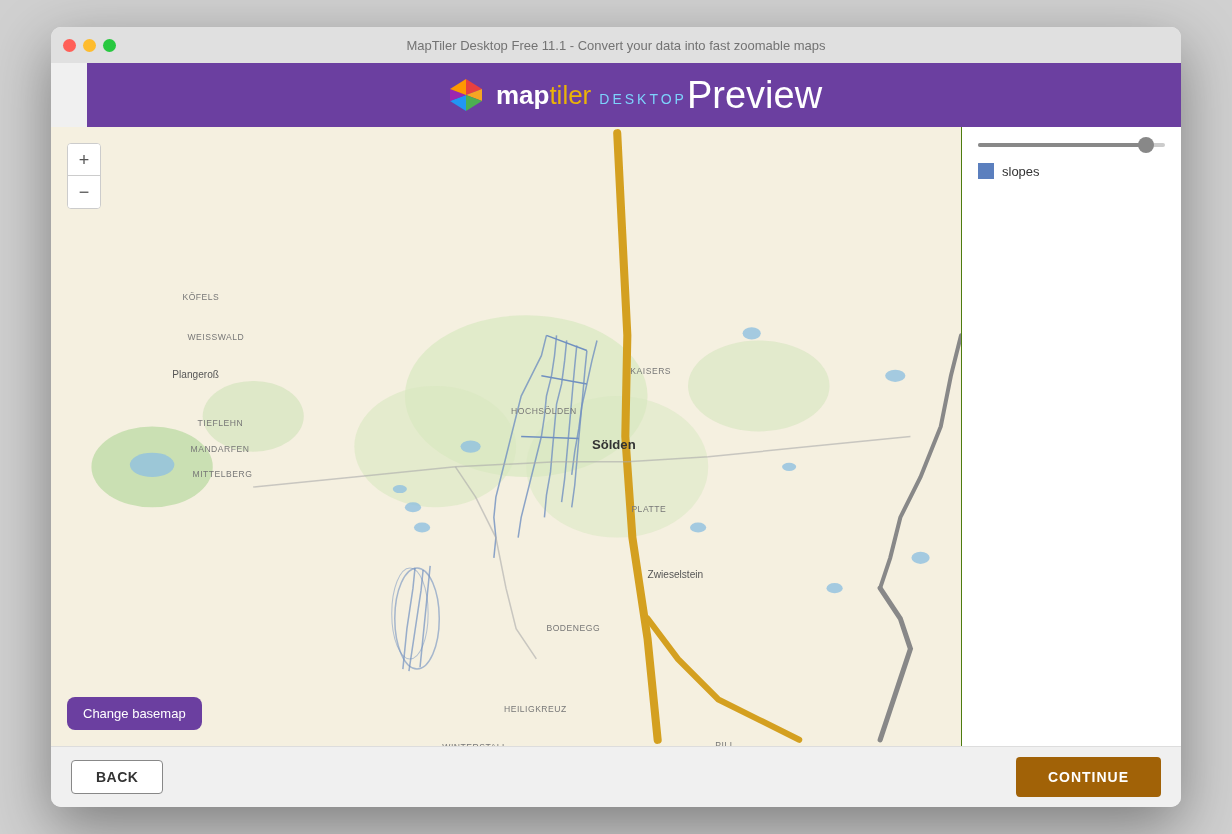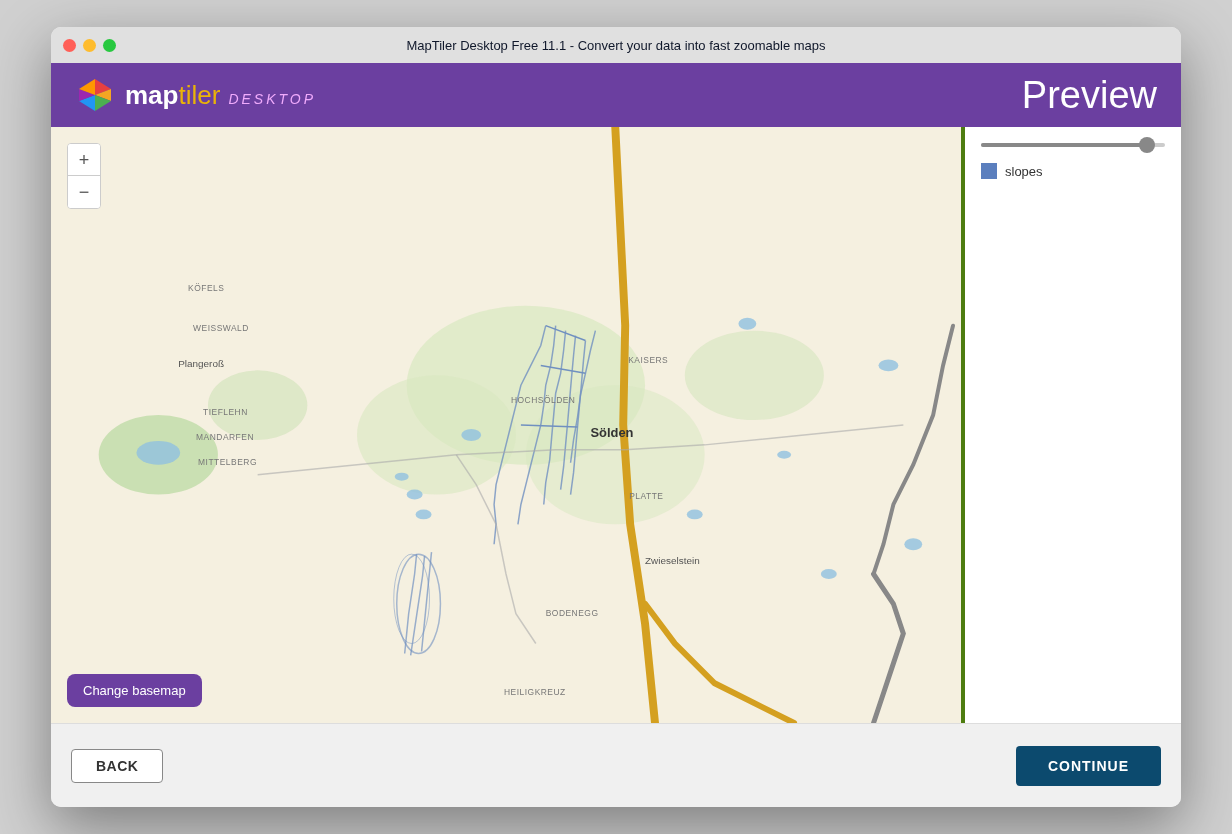--- a/index.html
+++ b/index.html
@@ -40,31 +40,32 @@
     .traffic-light {
       width: 13px;
       height: 13px;
       border-radius: 50%;
     }
     .tl-close { background: #ff5f57; }
     .tl-minimize { background: #febc2e; }
     .tl-maximize { background: #28c840; }
     .title-text {
       font-size: 13px;
-      color: #0f172a;
+      color: #737373;
       font-weight: 400;
     }
     .header {
       background: #6b3fa0;
       height: 64px;
       display: flex;
       align-items: center;
-      justify-content: space-between;
+      justify-content: center;
       padding: 0 24px;
       flex-shrink: 0;
+      margin-left: 36px;
     }
     .logo-area {
       display: flex;
       align-items: center;
       gap: 10px;
     }
     .logo-icon {
       width: 40px;
       height: 40px;
     }
@@ -79,25 +80,24 @@
       color: white;
     }
     .logo-tiler {
       font-size: 26px;
       font-weight: 300;
       color: #eab308;
     }
     .logo-desktop {
       font-size: 14px;
       font-weight: 400;
-      color: #f0abfc;
+      color: #7dd3fc;
       letter-spacing: 3px;
       margin-left: 8px;
       text-transform: uppercase;
-      font-style: italic;
     }
     .header-preview {
       font-size: 38px;
       color: white;
       font-weight: 300;
     }
     .main-area {
       display: flex;
       flex: 1;
       overflow: hidden;
@@ -133,21 +133,21 @@
       color: #555;
       display: flex;
       align-items: center;
       justify-content: center;
       line-height: 1;
     }
     .map-btn:first-child { border-bottom: 1px solid #ccc; }
     .sidebar {
       width: 220px;
       background: white;
-      border-left: 4px solid #4d7c0f;
+      border-left: 1px solid #4d7c0f;
       display: flex;
       flex-direction: column;
       padding: 16px;
     }
     .slider-row {
       display: flex;
       align-items: center;
       margin-bottom: 16px;
     }
     .slider-track {
@@ -185,41 +185,41 @@
       height: 16px;
       background: #5b7fbe;
       flex-shrink: 0;
     }
     .legend-label {
       font-size: 13px;
       color: #333;
     }
     .bottom-bar {
       background: #f0f0f0;
-      height: 84px;
+      height: 61px;
       border-top: 1px solid #ddd;
       display: flex;
       align-items: center;
       justify-content: space-between;
       padding: 0 20px;
       flex-shrink: 0;
     }
     .btn-back {
       background: white;
       border: 1.5px solid #888;
       color: #333;
       font-size: 14px;
       font-weight: 600;
       padding: 8px 24px;
       border-radius: 4px;
       cursor: pointer;
       letter-spacing: 0.5px;
     }
     .btn-continue {
-      background: #0c4a6e;
+      background: #a16207;
       border: none;
       color: white;
       font-size: 14px;
       font-weight: 700;
       padding: 12px 32px;
       border-radius: 4px;
       cursor: pointer;
       letter-spacing: 1px;
     }
     .btn-change-basemap {

